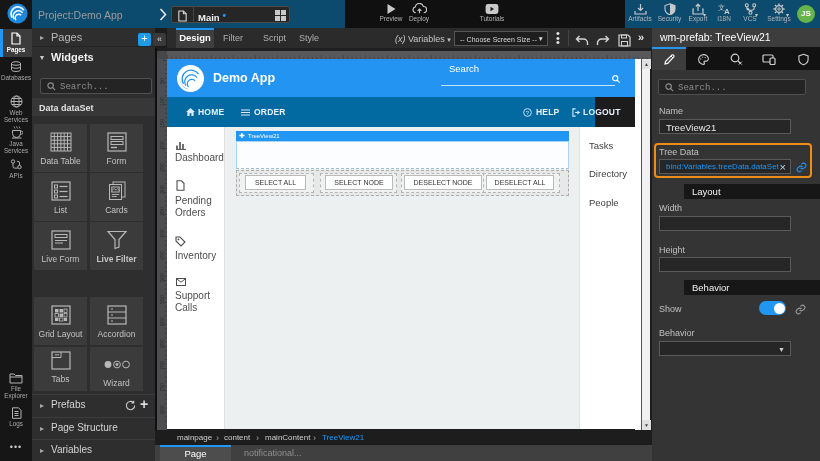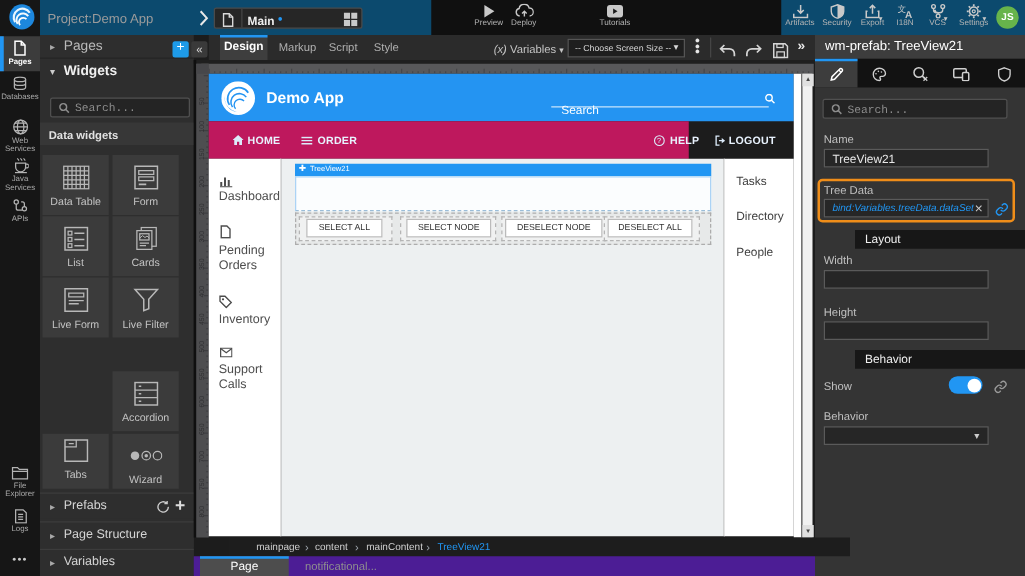--- a/index.html
+++ b/index.html
@@ -40,21 +40,21 @@
 
   
   #vruler { left:157px; top:51px; width:10px; height:379px; background:#4e4e50; }
   #hruler { left:161px; top:51px; width:490px; height:8px; background:#58585a; }
   #rulercorner { left:157px; top:51px; width:10px; height:8px; background:#47474a; }
   #blackstrip { left:155px; top:48px; width:2px; height:382px; background:#0f0f0f; }
   #canvasgap { left:155px; top:48px; width:497px; height:3px; background:#1f1f1f; }
 
   
   #appheader { left:167px; top:59px; width:468px; height:38px; background:#2494f2; }
-  #appnav { left:167px; top:97px; width:384px; height:30px; background:#be185d; }
+  #appnav { left:167px; top:97px; width:428px; height:30px; background:#0369a1; }
   .navitem { position:absolute; color:#e8f2fd; font-size:8.5px; font-weight:bold; letter-spacing:.2px; }
   #appsidebar { left:167px; top:127px; width:58px; height:302px; background:#fff; border-right:1px solid #e0e0e0; }
   #appmain { left:225px; top:127px; width:354px; height:302px; background:#edf0f1; }
   #apprightcol { left:579px; top:127px; width:56px; height:302px; background:#fff; border-left:1px solid #e4e4e4; }
   .sbitem { position:absolute; left:8px; color:#4d4d4d; font-size:10px; line-height:12px; }
   .rcitem { position:absolute; left:9px; color:#3f3f3f; font-size:9.5px; }
 
   
   #vscroll { left:641px; top:59px; width:9px; height:371px; background:#f1f1f1; border-left:1px solid #555; }
   #vfill { left:635px; top:59px; width:6px; height:371px; background:#fff; }
@@ -74,22 +74,22 @@
   .rlabel { position:absolute; color:#c0c0c0; font-size:9px; }
   .rinput { position:absolute; left:7px; width:132px; height:15px; background:#262626; border:1px solid #5a5a5a; color:#e8e8e8; font-size:9.5px; padding:2px 0 0 6px; }
   .rsec { position:absolute; left:0; width:168px; height:15px; background:#171717; color:#f0f0f0; font-size:9.5px; padding:2px 0 0 8px;margin-left:32px; }
 
   
   .searchbox { position:absolute; background:#242424; border:1px solid #505050; border-radius:2px; color:#8d8d8d; font-size:9px; }
   .searchbox .mag { position:absolute; left:6px; top:3px; }
   .searchbox span { position:absolute; left:19px; top:3px;font-family:Liberation Mono, monospace; }
 
   
-  #crumbbar { left:155px; top:430px; width:497px; height:15px; background:#1d1d1d; color:#cfcfcf; font-size:8px;margin-left:28px; }
-  #botbar { left:155px; top:445px; width:497px; height:16px; background:#4c1d95; }
+  #crumbbar { left:155px; top:430px; width:497px; height:15px; background:#1d1d1d; color:#cfcfcf; font-size:8px; }
+  #botbar { left:155px; top:445px; width:497px; height:16px; background:#404040; }
   #pagetab { position:absolute; left:5px; top:0; width:71px; height:16px; background:#4d4d4d; border-top:2px solid #2196f3; color:#fff; font-size:9.5px; text-align:center; line-height:14px; }
 </style>
 </head>
 <body>
 <div id="root">
 
   <div id="topbar" class="abs">
       <div class="dark"></div>
 
     <svg class="abs" style="left:7px; top:3px; z-index:9;" width="21" height="21" viewBox="0 0 24 24">
@@ -261,21 +261,21 @@
     <span class="ph" style="left:19px; top:23px; font-weight:bold; color:#f0f0f0;">Widgets</span>
 
     <div class="searchbox" style="left:8px; top:50px; width:112px; height:16px;">
       <svg class="mag" width="9" height="9" viewBox="0 0 10 10">
           <circle cx="4" cy="4" r="3" fill="none" stroke="#8d8d8d" stroke-width="1.3"></circle>
           <path d="M6.3 6.3 L9 9" stroke="#8d8d8d" stroke-width="1.3"></path>
         </svg>
       <span>Search...</span>
     </div>
 
-    <div class="seclabel" style="top:70px; height:18px; padding-top:5px;">Data widgets</div>
+    <div class="seclabel" style="top:70px; height:18px; padding-top:5px;">Data dataSet</div>
 
     <div class="tile" style="left:2px; top:96px;text-align:center;">
       <svg width="22" height="20" viewBox="0 0 22 20">
           <rect x="1" y="1" width="20" height="18" fill="none" stroke="#b8b8b8" stroke-width="1"></rect>
           <path d="M1 4.6 h20 M1 8.2 h20 M1 11.8 h20 M1 15.4 h20 M4.3 1 v18 M7.6 1 v18 M10.9 1 v18 M14.2 1 v18 M17.5 1 v18" stroke="#b8b8b8" stroke-width="1"></path>
         </svg>
       Data Table
     </div>
     <div class="tile" style="left:58px; top:96px;">
       <svg width="20" height="20" viewBox="0 0 20 20">
@@ -311,27 +311,42 @@
     </div>
 
     <div class="tile" style="left:2px; top:194px;">
       <svg width="20" height="20" viewBox="0 0 20 20">
           <rect x="1" y="1" width="18" height="18" fill="none" stroke="#b8b8b8" stroke-width="1.2"></rect>
           <rect x="4" y="4.5" width="12" height="3" fill="none" stroke="#b8b8b8" stroke-width="1"></rect>
           <path d="M4 10.5 h12 M4 13 h8" stroke="#b8b8b8" stroke-width="1.1"></path>
         </svg>
       Live Form
     </div>
-    <div class="tile" style="left:58px; top:194px;">
+    <div class="tile" style="left:58px; top:194px;font-weight:bold;">
       <svg width="22" height="20" viewBox="0 0 22 20">
           <path d="M2 1.5 h18 l-7 8 v7.5 l-4 1.5 v-9 z" fill="none" stroke="#b8b8b8" stroke-width="1.2"></path>
         </svg>
       Live Filter
     </div>
 
+    <div class="tile" style="left:2px; top:269px;">
+      <svg width="20" height="20" viewBox="0 0 20 20">
+          <rect x="1" y="1" width="18" height="18" fill="none" stroke="#b8b8b8" stroke-width="1.2"></rect>
+          <rect x="4" y="4" width="3.5" height="3.5" fill="#b8b8b8"></rect>
+          <rect x="8.5" y="4" width="3.5" height="3.5" fill="#b8b8b8"></rect>
+          <rect x="13" y="4" width="3" height="3.5" fill="none" stroke="#b8b8b8" stroke-width=".8"></rect>
+          <rect x="4" y="8.5" width="3.5" height="3.5" fill="none" stroke="#b8b8b8" stroke-width=".8"></rect>
+          <rect x="8.5" y="8.5" width="3.5" height="3.5" fill="#b8b8b8"></rect>
+          <rect x="13" y="8.5" width="3" height="3.5" fill="none" stroke="#b8b8b8" stroke-width=".8"></rect>
+          <rect x="4" y="13" width="3.5" height="3" fill="#b8b8b8"></rect>
+          <rect x="8.5" y="13" width="3.5" height="3" fill="none" stroke="#b8b8b8" stroke-width=".8"></rect>
+          <rect x="13" y="13" width="3" height="3" fill="#b8b8b8"></rect>
+        </svg>
+      Grid Layout
+    </div>
     <div class="tile" style="left:58px; top:269px;">
       <svg width="20" height="20" viewBox="0 0 20 20">
           <rect x="1" y="1" width="18" height="18" fill="none" stroke="#b8b8b8" stroke-width="1.2"></rect>
           <path d="M1 7 h18 M1 13 h18" stroke="#b8b8b8" stroke-width="1"></path>
           <path d="M4 4 h2 M4 10 h2 M4 16 h2" stroke="#b8b8b8" stroke-width="1.2"></path>
         </svg>
       Accordion
     </div>
     <div class="tile" style="left:2px; top:319px; height:44px;">
       <svg width="20" height="19" viewBox="0 0 20 19" style="margin-top:4px;">
@@ -358,21 +373,21 @@
       <span class="abs" style="left:108px; top:1px; color:#ddd; font-size:14px; font-weight:bold;">+</span>
     </div>
     <div class="prow" style="top:389px;"><span class="arr" style="color:#aaa; font-size:8px;">▸</span>Page Structure</div>
     <div class="prow" style="top:411px;"><span class="arr" style="color:#aaa; font-size:8px;">▸</span>Variables</div>
   </div>
 
   <div class="abs" style="left:153px; top:33px; width:13px; height:13px; background:#3a3a3a; border-radius:2px; color:#ddd; font-size:9px; text-align:center; line-height:12px;">«</div>
 
   <div id="toolbar" class="abs">
     <div class="tab active" style="left:9px; width:38px; text-align:center; font-size:9.5px;">Design</div>
-    <div class="tab" style="left:56px;">Markup</div>
+    <div class="tab" style="left:56px;">Filter</div>
     <div class="tab" style="left:96px;">Script</div>
     <div class="tab" style="left:132px;">Style</div>
     <div class="abs" style="left:228px; top:6px; color:#c5c5c5; font-size:9px;"><i>(x)</i> Variables <span style="font-size:7px;">▾</span></div>
     <div class="abs" style="left:287px; top:3px; width:94px; height:15px; background:#1e1e1e; border:1px solid #555; color:#d8d8d8; font-size:7px; padding:3.5px 0 0 5px; letter-spacing:0;">-- Choose Screen Size --<span style="position:absolute; right:3px; top:3px; font-size:6.5px;">▼</span></div>
     <div class="abs" style="left:389px; top:3px; color:#e8e8e8; font-size:11px; line-height:4.5px;">•<br>•<br>•</div>
     <div class="abs" style="left:401px; top:2px; width:1px; height:16px; background:#454545;"></div>
     <svg class="abs" style="left:408px; top:6.5px;" width="14" height="11" viewBox="0 0 14 11">
         <path d="M4.5 1 L1.5 4 L4.5 7 M1.5 4 h7 a4 4 0 0 1 4 4 v2" fill="none" stroke="#d5d5d5" stroke-width="1.4"></path>
       </svg>
     <svg class="abs" style="left:429px; top:6.5px;" width="14" height="11" viewBox="0 0 14 11">
@@ -424,21 +439,21 @@
 
   <div id="appheader" class="abs">
     <svg class="abs" style="left:10px; top:6px;" width="27" height="27" viewBox="0 0 24 24">
       <circle cx="12" cy="12" r="12" fill="#fff"></circle>
       <path fill="#2494f2" d="M11 21.8 A10 10 0 0 1 2.5 10.5 A10.5 10.5 0 0 0 7.5 20.5 Z"></path>
       <path fill="none" stroke="#2494f2" stroke-width="1.2" d="M5.8 16.8 A7.2 7.2 0 1 1 19.2 8.2"></path>
       <path fill="none" stroke="#2494f2" stroke-width="1.1" d="M8 18.4 A5.3 5.3 0 1 1 17.8 11.3"></path>
       <path fill="none" stroke="#2494f2" stroke-width="1" d="M10.2 19.6 A3.7 3.7 0 1 1 16.2 14.1"></path>
     </svg>
     <div class="abs" style="left:46px; top:12px; color:#fff; font-size:12.5px; font-weight:bold;">Demo App</div>
-    <div class="abs" style="left:282px; top:24px; color:#fff; font-size:9.5px;">Search</div>
+    <div class="abs" style="left:282px; top:4px; color:#fff; font-size:9.5px;">Search</div>
     <div class="abs" style="left:274px; top:26px; width:174px; height:1px; background:rgba(255,255,255,.75);"></div>
     <svg class="abs" style="left:445px; top:16px;" width="8" height="8" viewBox="0 0 10 10">
         <circle cx="4" cy="4" r="3.2" fill="none" stroke="#fff" stroke-width="1.4"></circle>
         <path d="M6.5 6.5 L9.5 9.5" stroke="#fff" stroke-width="1.4"></path>
       </svg>
   </div>
   <div id="appnav" class="abs">
     <svg class="abs" style="left:19px; top:11px;" width="9" height="8" viewBox="0 0 10 9">
         <path d="M5 0 L10 4.5 H8.5 V9 H6 V6 H4 V9 H1.5 V4.5 H0 Z" fill="#dcebfa"></path>
       </svg>
@@ -542,21 +557,21 @@
           <path d="M6.3 6.3 L9 9" stroke="#8d8d8d" stroke-width="1.3"></path>
         </svg>
       <span>Search...</span>
     </div>
 
     <div class="rlabel" style="left:7px; top:78px;">Name</div>
     <div class="rinput" style="top:91px;">TreeView21</div>
 
     <div class="abs" style="left:2px; top:115px; width:158px; height:35px; border:2px solid #ef8d19; border-radius:4px;"></div>
     <div class="rlabel" style="left:7px; top:119px;">Tree Data</div>
-    <div class="rinput" style="top:131px; color:#2196f3; font-size:8px; letter-spacing:0;font-style:italic;">bind:Variables.treeData.dataSet<span style="position:absolute; right:4px; top:1px; color:#ccc; font-size:11px;">×</span></div>
+    <div class="rinput" style="top:131px; color:#2196f3; font-size:8px; letter-spacing:0;">bind:Variables.treeData.dataSet<span style="position:absolute; right:4px; top:1px; color:#ccc; font-size:11px;">×</span></div>
     <svg class="abs" style="left:144px; top:134px;" width="11" height="11" viewBox="0 0 24 24">
         <path fill="none" stroke="#2196f3" stroke-width="2.4" d="M10 13a5 5 0 0 0 7.5.5l3-3a5 5 0 0 0-7-7l-1.7 1.7M14 11a5 5 0 0 0-7.5-.5l-3 3a5 5 0 0 0 7 7l1.7-1.7"></path>
       </svg>
 
     <div class="rsec" style="top:156px;">Layout</div>
     <div class="rlabel" style="left:7px; top:175px;">Width</div>
     <div class="rinput" style="top:188px;"></div>
     <div class="rlabel" style="left:7px; top:217px;">Height</div>
     <div class="rinput" style="top:229px;"></div>
 

